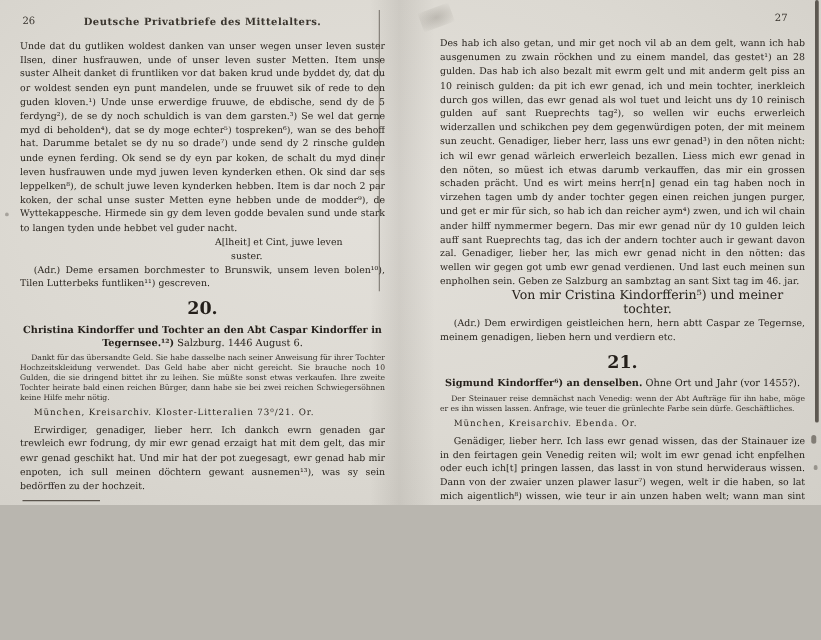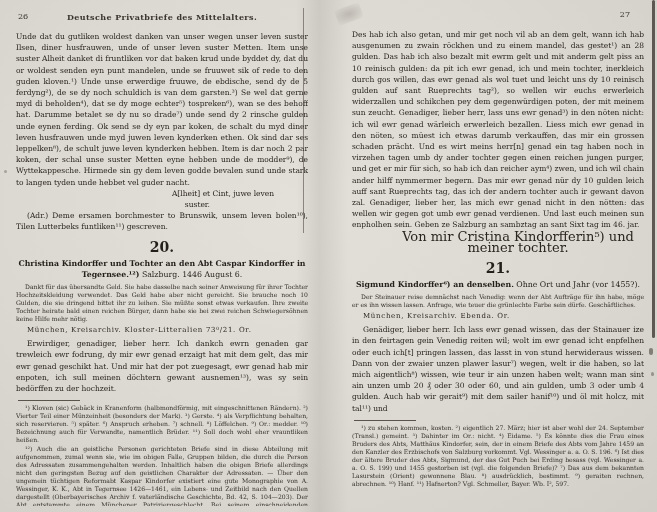--- a/index.html
+++ b/index.html
@@ -1,34 +1,34 @@
 <!DOCTYPE html>
 <html><head>
 <meta charset="utf-8">
 <style>
   html,body{margin:0;padding:0;}
   body{width:657px;height:512px;overflow:hidden;background:#b9b6af;}
   .spread{
-    position:relative;width:657px;height:512px;
+    position:relative;width:657px;height:404px;
     background:radial-gradient(ellipse at 45% 40%, #e3e0da 0%, #dcd9d2 55%, #d2cfc8 100%);
     font-family:"DejaVu Serif", serif;color:#2a251f;overflow:hidden;
   }
   .page{position:absolute;top:0;overflow:hidden;}
   .page-left{left:16px;top:12px;width:292px;height:494px;}
   .page-right{left:352px;top:10px;width:292px;height:500px;}
   .running-head{position:relative;height:12px;margin-bottom:7px;font-size:8px;color:#35302a;}
   .rh-pn-left{position:absolute;left:2px;top:0;}
   .rh-pn-right{position:absolute;right:14px;top:0;margin-left:44px;}
   .rh-title{position:absolute;left:0;right:0;top:0;text-align:center;letter-spacing:0.4px;font-weight:bold;color:#3a352e;}
   p{margin:0;}
   .body-text{font-size:7.5px;line-height:11.2px;text-align:justify;}
   .indent{text-indent:11px;}
   .sig-line1{font-size:7.5px;line-height:11px;text-align:right;padding-right:34px;}
   .sig-line2{font-size:7.5px;line-height:11px;text-align:right;padding-right:98px;}
-  .sig-center{font-size:13px;line-height:11px;text-align:center;padding-left:40px;}
+  .sig-center{font-size:10px;line-height:11px;text-align:center;padding-left:40px;}
   .sec-num{text-align:center;font-weight:bold;font-size:14px;margin:7px 0 4px 0;color:#241f1a;}
   .sec-title{text-align:center;font-size:7.8px;line-height:10.5px;margin-bottom:3px;color:#241f1a;}
   .sec-title .b{font-weight:bold;}
   .summary{font-size:6.1px;line-height:8px;text-align:justify;text-indent:9px;margin:2px 0 3px 0;color:#332e28;}
   .source{font-size:7px;letter-spacing:0.7px;text-indent:11px;margin:2px 0 4px 0;}
   .fn-rule{width:62px;border:none;border-top:1px solid #5a544c;margin:6px 0 3px 2px;height:0;}
   .fn{font-size:6.1px;line-height:8px;text-align:justify;text-indent:9px;color:#332e28;margin-bottom:1px;}
   .gutter-shadow{position:absolute;left:296px;top:0;width:52px;height:512px;
     background:linear-gradient(to right, rgba(0,0,0,0) 0%, rgba(60,55,48,0.10) 45%, rgba(0,0,0,0) 100%);}
   .page-edge-line{position:absolute;left:303px;top:8px;width:1px;height:225px;background:rgba(70,64,56,0.55);}
@@ -69,20 +69,21 @@
     <p class="fn">¹²) Auch die an geistliche Personen gerichteten Briefe sind in diese Abteilung mit aufgenommen, zumal wenn sie, wie im obigen Falle, Gruppen bilden, die durch die Person des Adressaten zusammengehalten werden. Inhaltlich haben die obigen Briefe allerdings nicht den geringsten Bezug auf den geistlichen Charakter der Adressaten. — Über den ungemein tüchtigen Reformabt Kaspar Kindorfer existiert eine gute Monographie von A. Wessinger, K. K., Abt in Tegernsee 1426—1461, ein Lebens- und Zeitbild nach den Quellen dargestellt (Oberbayerisches Archiv f. vaterländische Geschichte, Bd. 42, S. 104—203). Der Abt entstammte einem Münchener Patriziergeschlecht. Bei seinem einschneidenden Reformwerk in der Disziplin usw. fand er eine mächtige Stütze an dem bayerischen Herzog Wilhelm III. und dem Freisinger Generalvikar Johann Grünwalder. Er machte sich auch um Wissenschaft und Kunst sowie durch Herstellung der nötigsten Gebäude u. a. verdient. Denn bei Übernahme seiner Regierung war das Kloster der Auflösung und dem Verfall nahe gewesen. ¹³) Kleider in einem Gewölbe aussuchen.</p>
   </div>
 
   <div class="page page-right">
     <div class="running-head">
       <span class="rh-pn-right">27</span>
     </div>
 
     <p class="body-text">Des hab ich also getan, und mir get noch vil ab an dem gelt, wann ich hab ausgenumen zu zwain röckhen und zu einem mandel, das gestet¹) an 28 gulden. Das hab ich also bezalt mit ewrm gelt und mit anderm gelt piss an 10 reinisch gulden: da pit ich ewr genad, ich und mein tochter, inerkleich durch gos willen, das ewr genad als wol tuet und leicht uns dy 10 reinisch gulden auf sant Rueprechts tag²), so wellen wir euchs erwerleich widerzallen und schikchen pey dem gegenwürdigen poten, der mit meinem sun zeucht. Genadiger, lieber herr, lass uns ewr genad³) in den nöten nicht: ich wil ewr genad wärleich erwerleich bezallen. Liess mich ewr genad in den nöten, so müest ich etwas darumb verkauffen, das mir ein grossen schaden prächt. Und es wirt meins herr[n] genad ein tag haben noch in virzehen tagen umb dy ander tochter gegen einen reichen jungen purger, und get er mir für sich, so hab ich dan reicher aym⁴) zwen, und ich wil chain ander hilff nymmermer begern. Das mir ewr genad nür dy 10 gulden leich auff sant Rueprechts tag, das ich der andern tochter auch ir gewant davon zal. Genadiger, lieber her, las mich ewr genad nicht in den nötten: das wellen wir gegen got umb ewr genad verdienen. Und last euch meinen sun enpholhen sein. Geben ze Salzburg an sambztag an sant Sixt tag im 46. jar.</p>
     <div class="sig-center">Von mir Cristina Kindorfferin⁵) und meiner tochter.</div>
+    <p class="body-text indent">(Adr.) Dem erwirdigen geistleichen hern, hern abtt Caspar ze Tegernse, meinem genadigen, lieben hern und verdiern etc.</p>
 
     <div class="sec-num">21.</div>
     <div class="sec-title">
       <span class="b">Sigmund Kindorffer⁶) an denselben.</span>
       <span>Ohne Ort und Jahr (vor 1455?).</span>
     </div>
     <p class="summary">Der Steinauer reise demnächst nach Venedig: wenn der Abt Aufträge für ihn habe, möge er es ihn wissen lassen. Anfrage, wie teuer die grünlechte Farbe sein dürfe. Geschäftliches.</p>
     <p class="source">München, Kreisarchiv. Ebenda. Or.</p>
     <p class="body-text indent">Genädiger, lieber herr. Ich lass ewr genad wissen, das der Stainauer ize in den feirtagen gein Venedig reiten wil; wolt im ewr genad icht enpfelhen oder euch ich[t] pringen lassen, das lasst in von stund herwideraus wissen. Dann von der zwaier unzen plawer lasur⁷) wegen, welt ir die haben, so lat mich aigentlich⁸) wissen, wie teur ir ain unzen haben welt; wann man sint ain unzen umb 20 ₰ oder 30 oder 60, und ain gulden, umb 3 oder umb 4 gulden. Auch hab wir gerait⁹) mit dem sailer hanif¹⁰) und öl mit holcz, mit tal¹¹) und</p>
 

